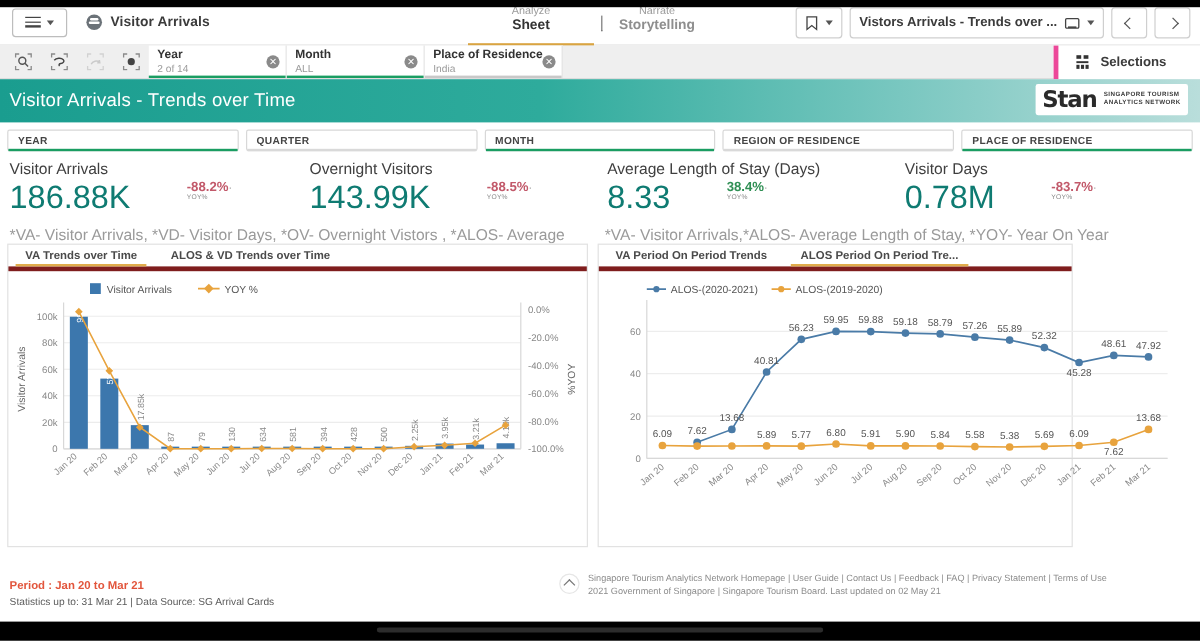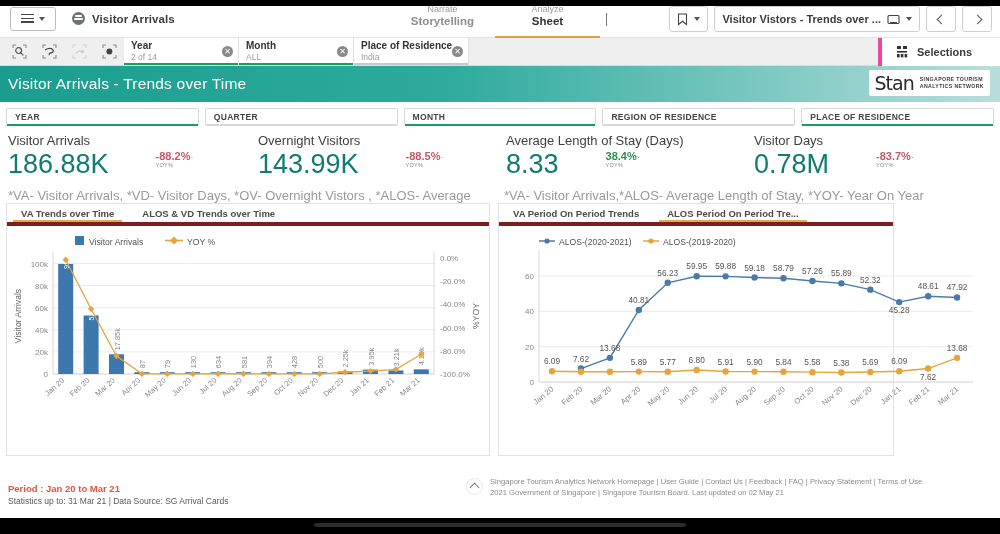--- a/index.html
+++ b/index.html
@@ -67,21 +67,21 @@
   .selections{position:absolute;right:0;top:0;height:28px;width:122px;background:#fff;
       border-left:4px solid #ec4899;display:flex;align-items:center;gap:7px;padding-left:14px;cursor:pointer;}
   .selections .lbl{font-size:11px;font-weight:600;color:#3b3b3b;}
 
   
   .dashhead { height:36px; background:linear-gradient(90deg,#1a9d8f 0%,#2eab9c 45%,#79c7c0 75%,#b9dedb 100%);
               display:flex; align-items:center; position:relative;}
   .dashtitle { color:#fff; font-size:15.5px; font-weight:400; margin-left:8px; letter-spacing:.2px;}
   .logo { position:absolute; right:10px; top:4px; display:flex; align-items:center; gap:6px;
           background:#ffffff; padding:2px 6px; border-radius:2px;}
-  .logo .stan { font-size:19px; font-weight:400; color:#2a2a2a; letter-spacing:-1px; font-family:"DejaVu Sans", sans-serif;}
+  .logo .stan { font-size:19px; font-weight:700; color:#2a2a2a; letter-spacing:-1px; font-family:"DejaVu Sans", sans-serif;}
   .logo .sub { font-size:5.2px; font-weight:700; color:#3a3a3a; line-height:6.6px; letter-spacing:.4px;}
 
   
   .filters { height:26px; background:#fff; display:flex; align-items:center; padding:4px 6px 0 6px; gap:6px;}
   .filt { height:18px; border:1px solid #d8d8d8; border-radius:2px; background:#fff;
           display:flex;align-items:center; padding-left:8px; position:relative; cursor:pointer;}
   .filt .ftxt{font-size:8.5px;font-weight:700;color:#444;letter-spacing:.3px;}
   .filt .fbar{position:absolute;left:0;bottom:-1px;height:1.6px;width:100%;background:#d9d9d9;}
   .filt.sel .fbar{background:#1a9d62;}
 
@@ -140,40 +140,40 @@
           <i></i>
         </span>
       <span class="caret"></span>
     </div>
     <div class="appname">
       <span class="appdot"></span>
       <span class="apptitle">Visitor Arrivals</span>
     </div>
 
     <div class="modes">
-      <div class="mode dim">
-        <div class="m1">Narrate</div>
-        <div class="m2">Storytelling</div>
-      </div>
       <div class="mode active">
         <div class="m1">Analyze</div>
         <div class="m2">Sheet</div>
         <span class="mode-caret"><span class="chev-d"></span></span>
+      </div>
+      <div class="mode dim">
+        <div class="m1">Narrate</div>
+        <div class="m2">Storytelling</div>
       </div>
     </div>
 
     <div class="topright">
       <div class="tbtn">
         <svg width="11" height="13" viewBox="0 0 11 13">
             <path d="M1.5 1h8v10.5L5.5 8.3 1.5 11.5z" fill="none" stroke="#444" stroke-width="1.1"></path>
           </svg>
         <span class="caret"></span>
       </div>
       <div class="tbtn">
-        <span class="sheetname">Visitor Vistors - Trends over ...</span>
+        <span class="sheetname">Vistors Arrivals - Trends over ...</span>
         <svg width="13" height="11" viewBox="0 0 13 11">
             <rect x="1" y="1.5" width="11" height="8" rx="1" fill="none" stroke="#444" stroke-width="1.1"></rect>
             <rect x="3" y="8" width="7" height="1.4" fill="#444"></rect>
           </svg>
         <span class="caret"></span>
       </div>
       <div class="navbtn">
           <span class="chev-l"></span>
         </div>
       <div class="navbtn">

